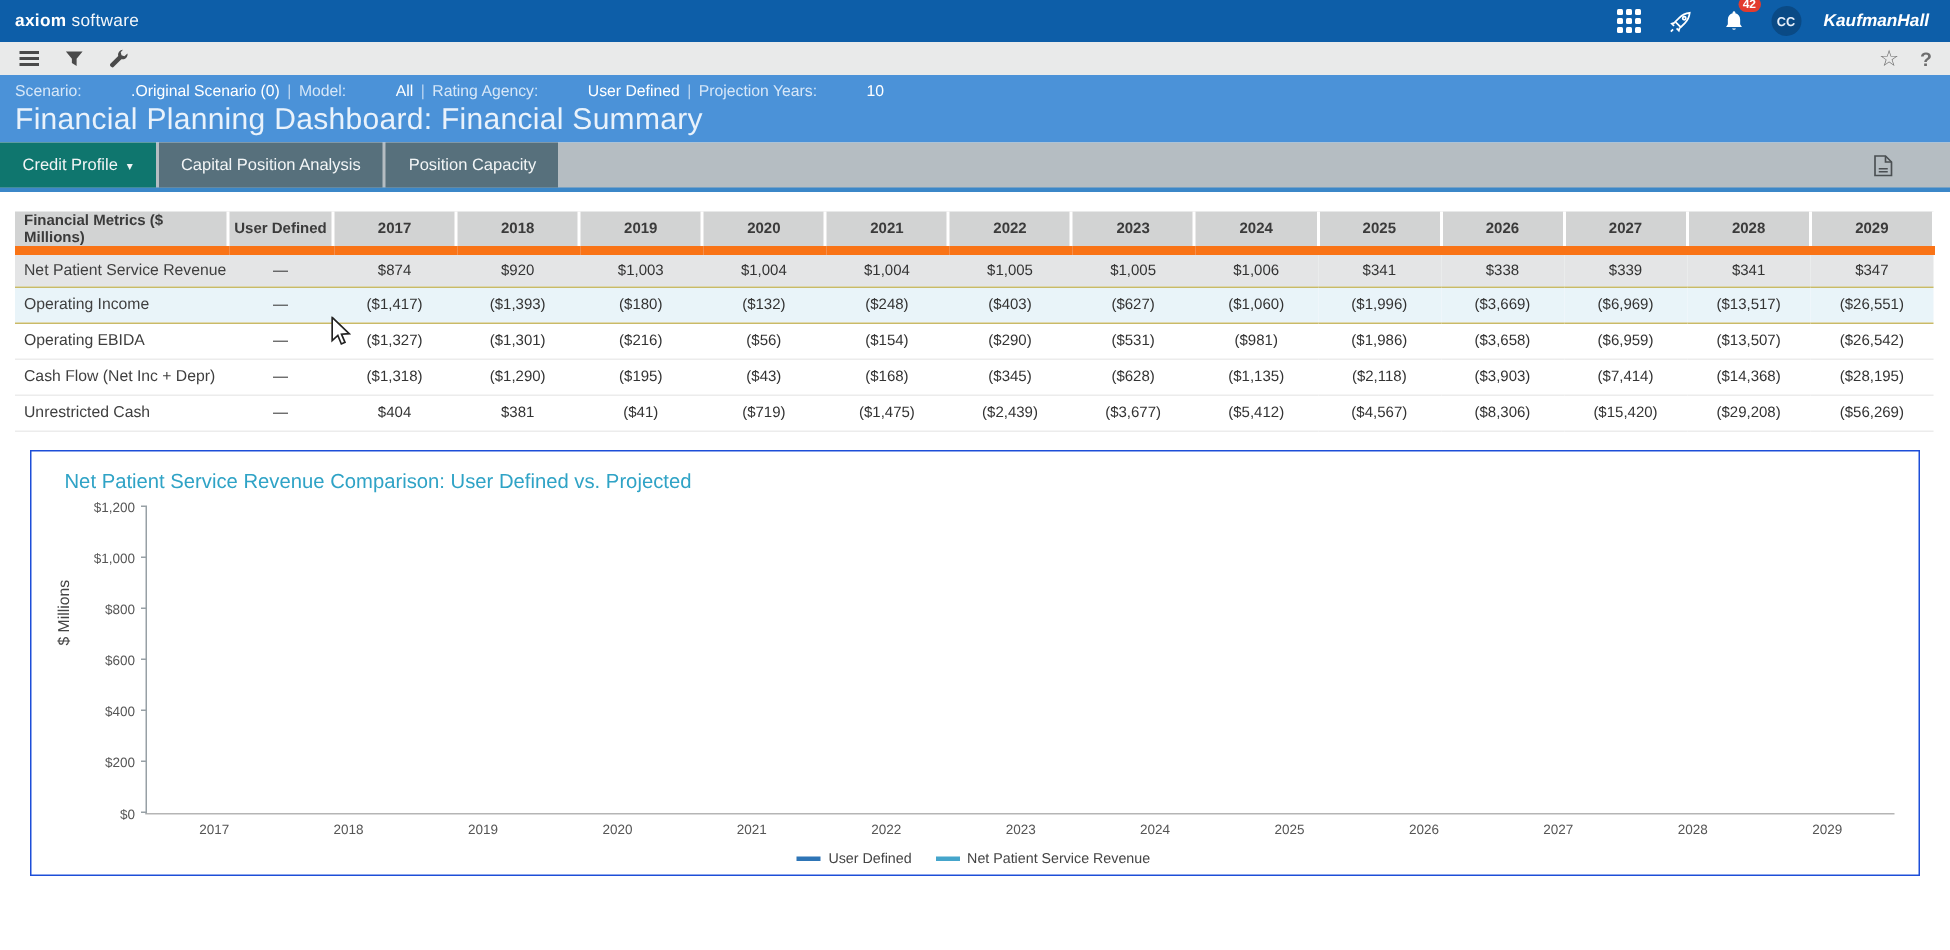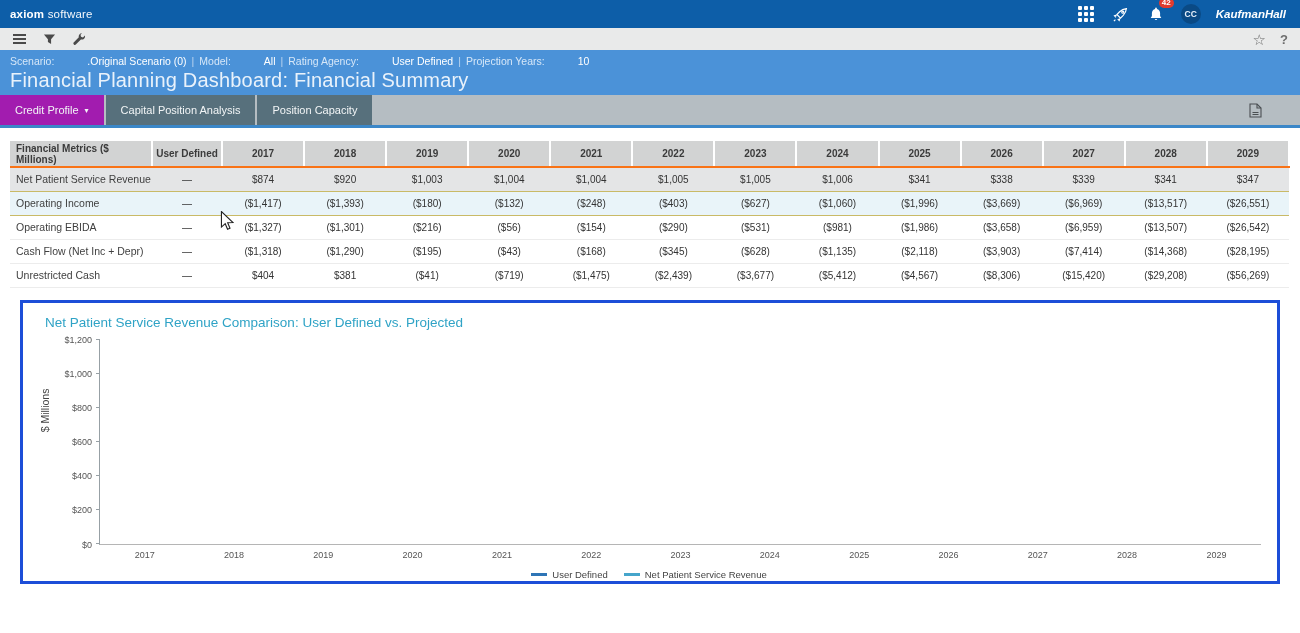--- a/index.html
+++ b/index.html
@@ -37,41 +37,41 @@
   .ctx-line b { color:#fff; font-weight:400;margin-left:28px; }
   .ctx-sep { color:#bcd6f1; }
   .page-title { font-size:20px; font-weight:400; color:#e9f2fb; margin-top:2px; letter-spacing:.2px; }
 
   
   .tabbar { height:33px; background:#b5bdc2; border-bottom:3px solid #3b87c8;
     display:flex; align-items:stretch; }
   .tabs { display:flex; }
   .tab { background:#57707c; color:#f2f5f6; font-size:11px; display:flex; align-items:center;
     padding:0 15px; margin-right:2px; cursor:pointer; white-space:nowrap; }
-  .tab.active { background:#a21caf; }
+  .tab.active { background:#0f766e; }
   .tab .caret { font-size:8px; margin-left:6px; }
   .tabbar-right { margin-left:auto; display:flex; align-items:center; padding-right:38px; }
   .doc-btn { cursor:pointer; display:flex; }
 
   
   .table-wrap { margin:13px 10px 0 10px; }
   table.fin { width:100%; border-collapse:collapse; table-layout:fixed; }
   .fin th { background:#d2d3d3; color:#3b3b3b; font-size:10px; font-weight:700;
-    height:26px; text-align:center; border-right:2px solid #fff; border-bottom:2px solid #f97316; }
+    height:26px; text-align:center; border-right:2px solid #fff; border-bottom:6px solid #f97316; }
   .fin th.name-col { text-align:left; padding-left:6px; width:142px; }
   .fin th.ud-col { width:70px; }
   .fin td { font-size:10px; color:#333; height:24px; text-align:center; border-bottom:1px solid #ececec; }
   .fin td.metric { text-align:left; padding-left:6px; font-size:10.5px; color:#3f3f3f; }
   tr.row-gray td { background:#e4e5e6; }
   tr.row-blue td { background:#e9f4f9; }
   tr.gold-bottom td { border-bottom:1px solid #c9ba67; }
 
   
   .chart-panel { margin:12px 20px 0 20px; height:284px; background:#fff;
-    border:3px solid #1d4ed8; padding:10px 16px 4px 14px; }
+    border:1px solid #1d4ed8; padding:10px 16px 4px 14px; }
   .chart-title { color:#2fa3c6; font-size:13.5px; font-weight:400; margin:2px 0 10px 8px; }
   .chart-body { display:flex; }
   .ylab { width:16px; position:relative; }
   .ylab span { position:absolute; top:50%; left:2px; transform:rotate(-90deg) translateX(22%);
     transform-origin:left top; font-size:10.5px; color:#444; white-space:nowrap; }
   .ytick-col { width:46px; position:relative; height:205px; }
   .ytick { position:absolute; right:7px; font-size:9px; color:#555; transform:translateY(50%); }
   .plot { flex:1; position:relative; height:205px; border-left:1px solid #97a0a5; border-bottom:1px solid #b5b5b5; }
   .ymark { position:absolute; left:-4px; width:4px; height:1px; background:#97a0a5; }
   .bars { position:absolute; left:0; right:0; top:0; bottom:0; display:flex; align-items:flex-end; }

